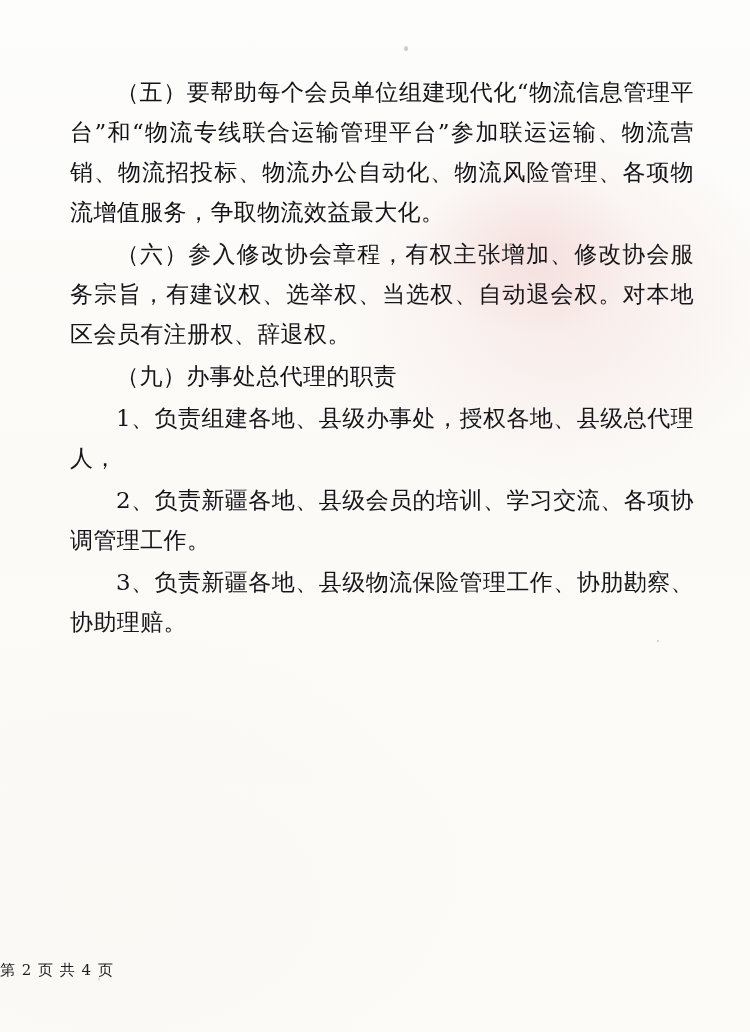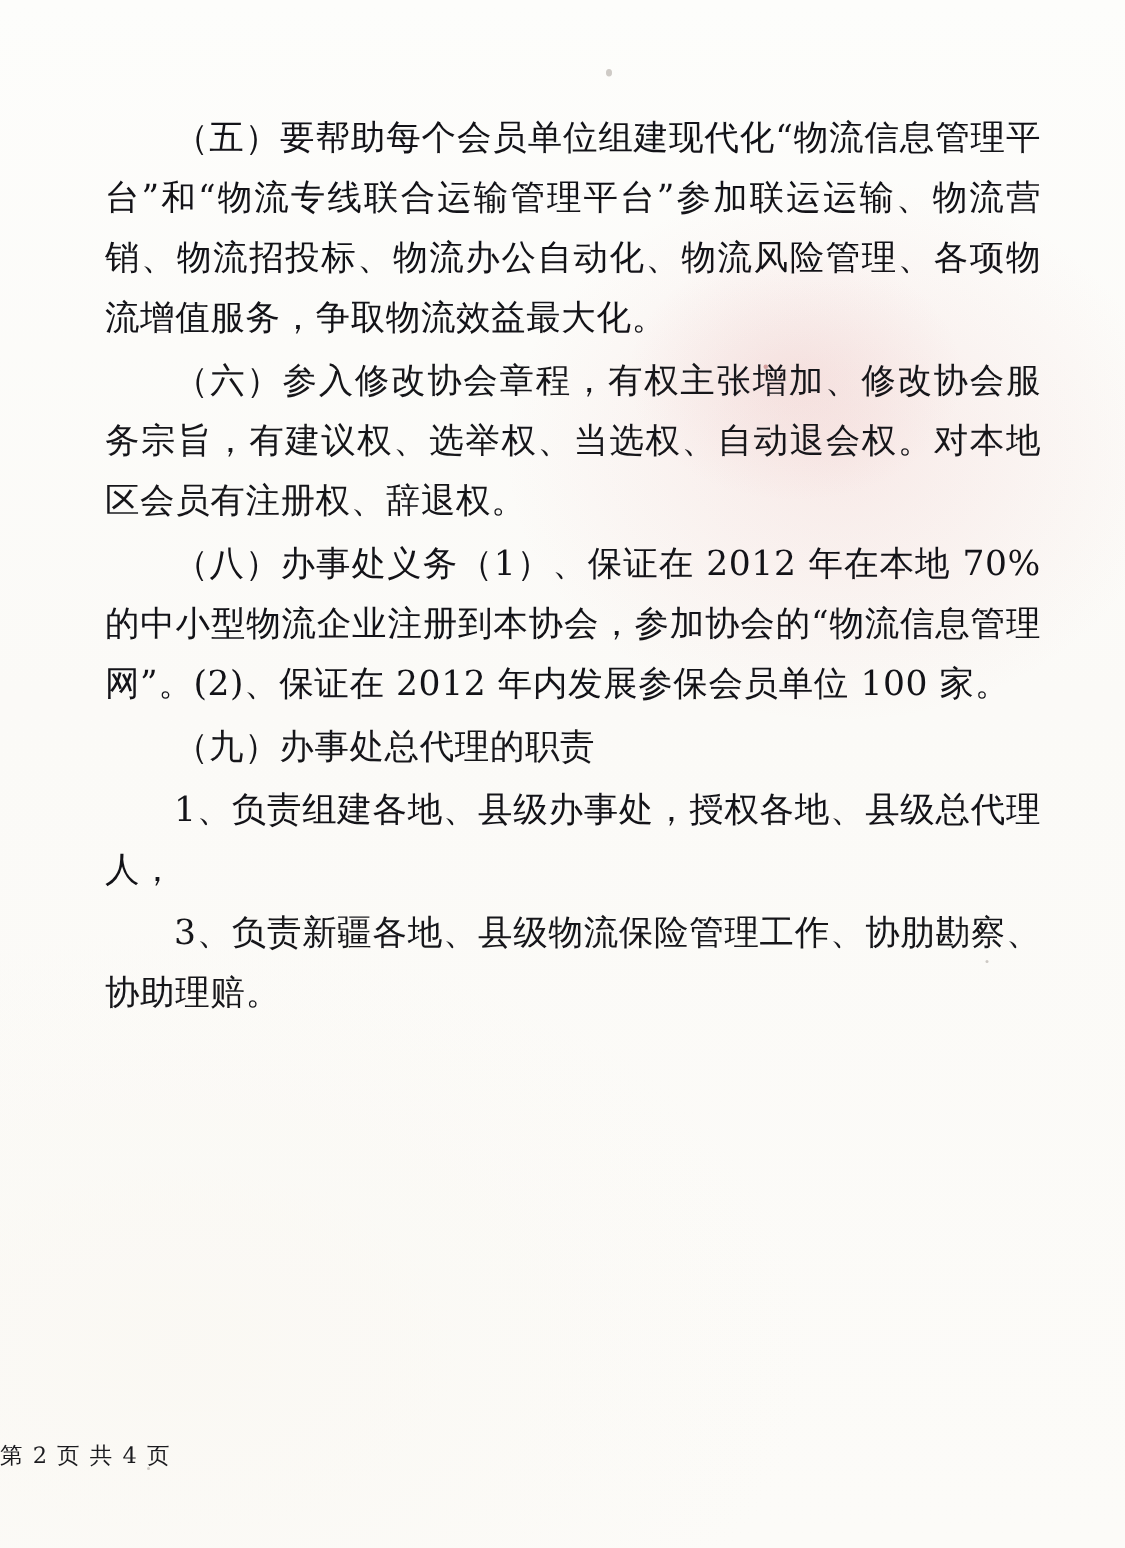--- a/index.html
+++ b/index.html
@@ -79,21 +79,21 @@
 <div class="speck" style="left:404px; top:46px; width:4px; height:5px;"></div>
 <div class="speck" style="left:509px; top:243px; width:3px; height:3px; background:rgba(180,90,90,0.5);"></div>
 <div class="speck" style="left:657px; top:640px; width:2px; height:2px;"></div>
 <div class="speck" style="left:98px; top:978px; width:2px; height:2px;"></div>
 
 <div class="page">
   <div class="doc-body">
 
     <p class="para">（五）要帮助每个会员单位组建现代化“物流信息管理平台”和“物流专线联合运输管理平台”参加联运运输、物流营销、物流招投标、物流办公自动化、物流风险管理、各项物流增值服务，争取物流效益最大化。</p>
     <p class="para">（六）参入修改协会章程，有权主张增加、修改协会服务宗旨，有建议权、选举权、当选权、自动退会权。对本地区会员有注册权、辞退权。</p>
-    <p class="para">（八）办事处义务（1）、保证在 2012 年在本地 70%的中小型物流企业注册到本协会，参加协会的“物流信息管理网”。(2)、保证在 2012 年内发展参保会员单位 100 家。</p>
     <p class="para">（九）办事处总代理的职责</p>
     <p class="para sub">1、负责组建各地、县级办事处，授权各地、县级总代理人，</p>
+    <p class="para sub">2、负责新疆各地、县级会员的培训、学习交流、各项协调管理工作。</p>
     <p class="para sub">3、负责新疆各地、县级物流保险管理工作、协肋勘察、协助理赔。</p>
 
   </div>
 </div>
 
 <div class="footer">第 2 页 共 4 页</div>
 
 </body></html>

